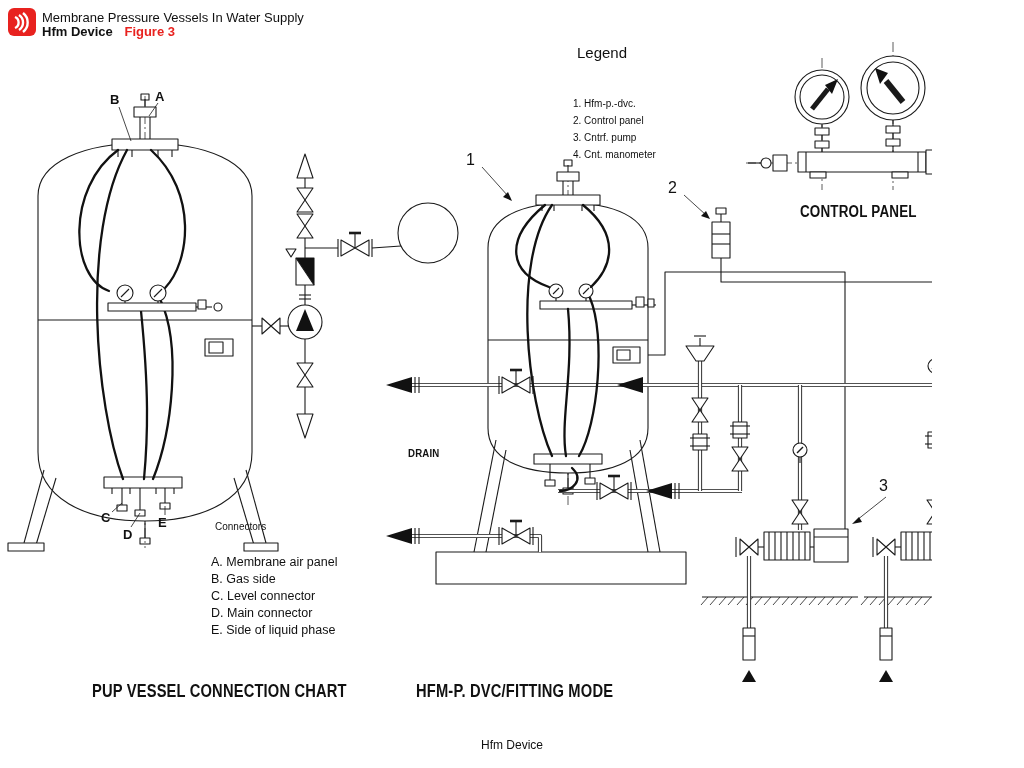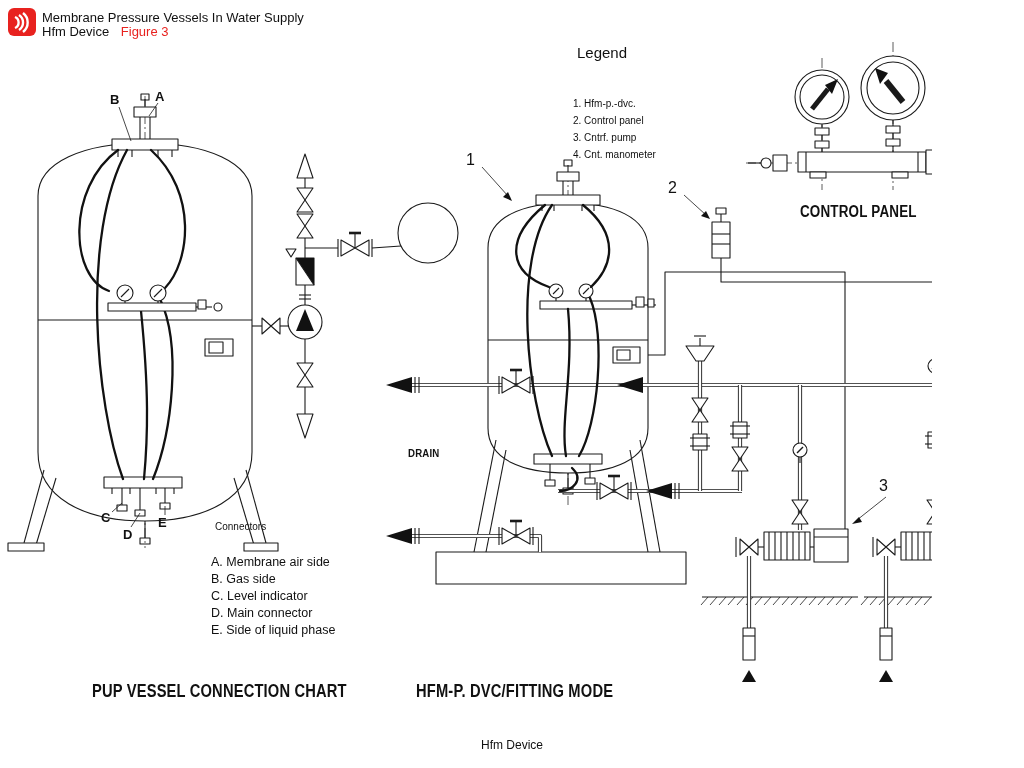--- a/index.html
+++ b/index.html
@@ -388,35 +388,35 @@
   </g>
 </svg>
 
 <svg width="30" height="30" style="left:8px;top:8px;">
   <rect width="28" height="28" rx="6" fill="#e8221f"></rect>
   <path d="M7,9 a6,6 0 0 1 0,11" stroke="#fff" stroke-width="2.4" fill="none"></path>
   <path d="M11,7 a9,9 0 0 1 0,15" stroke="#fff" stroke-width="2.4" fill="none"></path>
   <path d="M15,5 a12,12 0 0 1 0,19" stroke="#fff" stroke-width="2.4" fill="none"></path>
 </svg>
 <div class="lbl h-line1" style="left:42px;top:10px;">Membrane Pressure Vessels In Water Supply</div>
-<div class="lbl h-line2" style="left:42px;top:24px;">
+<div class="lbl h-line2" style="left:42px;top:24px;font-weight:bold;">
   <span>Hfm Device</span>
   <span class="red" style="margin-left:8px;">Figure 3</span>
 </div>
 
 <div class="lbl legend-head" style="left:577px;top:44px;">Legend</div>
 <div class="lbl legend-item" style="left:573px;top:71px;">1. Hfm-p.-dvc.</div>
 <div class="lbl legend-item" style="left:573px;top:88px;">2. Control panel</div>
 <div class="lbl legend-item" style="left:573px;top:105px;">3. Cntrf. pump</div>
 <div class="lbl legend-item" style="left:573px;top:122px;">4. Cnt. manometer</div>
 
 <div class="lbl conn-head" style="left:215px;top:521px;">Connectors</div>
-<div class="lbl conn-item" style="left:211px;top:554px;">A. Membrane air side</div>
+<div class="lbl conn-item" style="left:211px;top:554px;">A. Membrane air panel</div>
 <div class="lbl conn-item" style="left:211px;top:571px;">B. Gas side</div>
-<div class="lbl conn-item" style="left:211px;top:588px;">C. Level indicator</div>
+<div class="lbl conn-item" style="left:211px;top:588px;">C. Level connector</div>
 <div class="lbl conn-item" style="left:211px;top:605px;">D. Main connector</div>
 <div class="lbl conn-item" style="left:211px;top:622px;">E. Side of liquid phase</div>
 
 <div class="lbl port" style="left:110px;top:92px;">B</div>
 <div class="lbl port" style="left:155px;top:89px;">A</div>
 <div class="lbl port" style="left:101px;top:510px;">C</div>
 <div class="lbl port" style="left:123px;top:527px;">D</div>
 <div class="lbl port" style="left:158px;top:515px;">E</div>
 
 <div class="lbl callout" style="left:466px;top:151px;">1</div>

